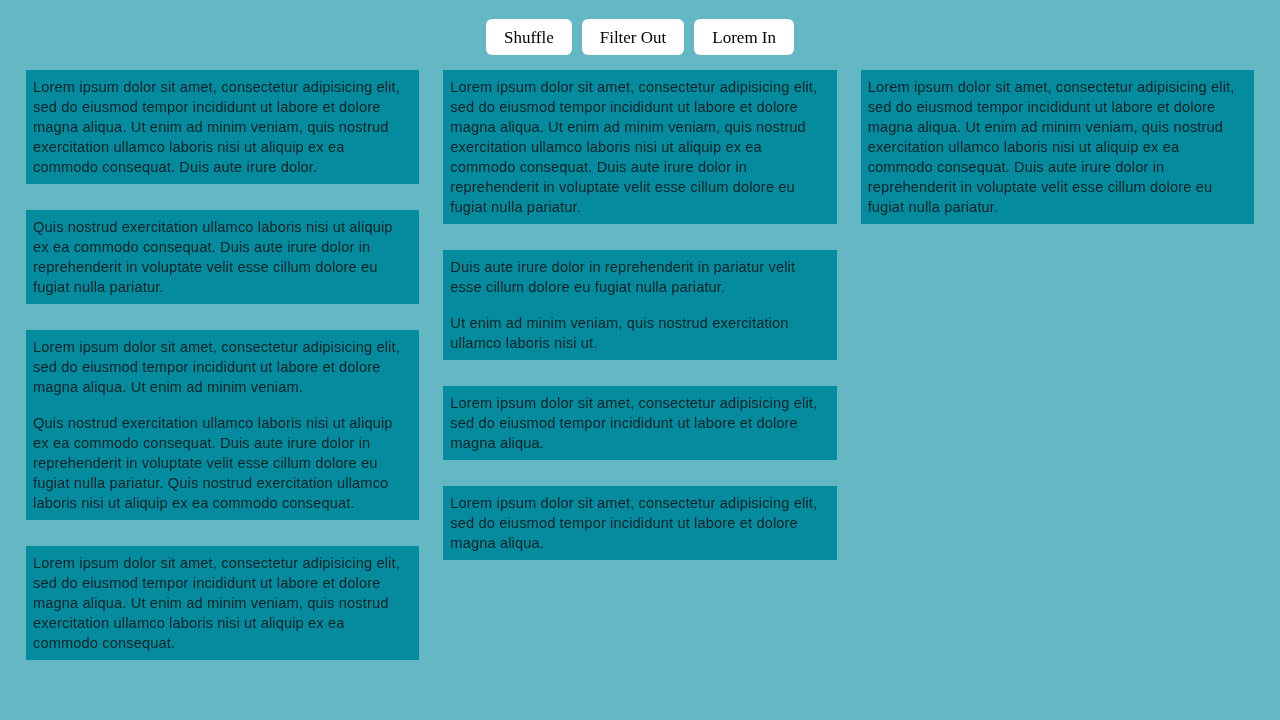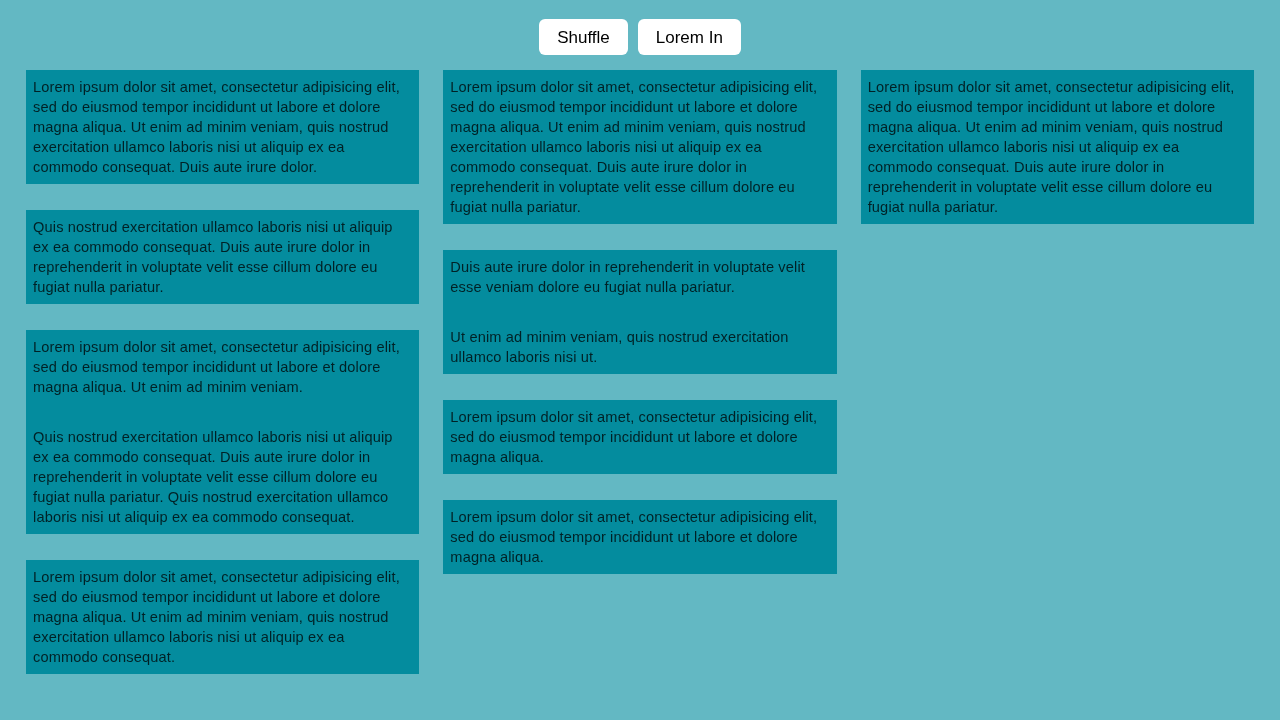--- a/index.html
+++ b/index.html
@@ -30,21 +30,21 @@
     justify-content: center;
     gap: 10px;
     padding-top: 4px;
     box-sizing: border-box;
   }
   .tool-btn {
     background: #ffffff;
     color: #000000;
     border: none;
     border-radius: 6px;
-    font-family: Liberation Sans, sans-serif;
+    font-family: Liberation Serif, serif;
     font-size: 17px;
     line-height: 1;
     padding: 10px 18px;
     min-width: 58px;
     height: 36px;
     cursor: pointer;
     box-sizing: border-box;
     display: inline-flex;
     align-items: center;
     justify-content: center;
@@ -75,30 +75,31 @@
     padding: 7px;
     box-sizing: border-box;
   }
   .card p {
     margin: 0;
     font-size: 14.6px;
     line-height: 20px;
     letter-spacing: 0.01em;
   }
   .card p + p {
-    margin-top: 30px;
+    margin-top: 16px;
   }
 </style>
 </head>
 <body>
 
 <div id="app">
 
   <div class="toolbar">
     <button class="tool-btn">Shuffle</button>
+    <button class="tool-btn">Filter Out</button>
     <button class="tool-btn">Lorem In</button>
   </div>
 
   <div class="grid">
 
     <div class="column">
       <div class="card">
         <p>Lorem ipsum dolor sit amet, consectetur adipisicing elit, sed do eiusmod tempor incididunt ut labore et dolore magna aliqua. Ut enim ad minim veniam, quis nostrud exercitation ullamco laboris nisi ut aliquip ex ea commodo consequat. Duis aute irure dolor.</p>
       </div>
       <div class="card">
@@ -111,21 +112,21 @@
       <div class="card">
         <p>Lorem ipsum dolor sit amet, consectetur adipisicing elit, sed do eiusmod tempor incididunt ut labore et dolore magna aliqua. Ut enim ad minim veniam, quis nostrud exercitation ullamco laboris nisi ut aliquip ex ea commodo consequat.</p>
       </div>
     </div>
 
     <div class="column">
       <div class="card">
         <p>Lorem ipsum dolor sit amet, consectetur adipisicing elit, sed do eiusmod tempor incididunt ut labore et dolore magna aliqua. Ut enim ad minim veniam, quis nostrud exercitation ullamco laboris nisi ut aliquip ex ea commodo consequat. Duis aute irure dolor in reprehenderit in voluptate velit esse cillum dolore eu fugiat nulla pariatur.</p>
       </div>
       <div class="card">
-        <p>Duis aute irure dolor in reprehenderit in voluptate velit esse veniam dolore eu fugiat nulla pariatur.</p>
+        <p>Duis aute irure dolor in reprehenderit in pariatur velit esse cillum dolore eu fugiat nulla pariatur.</p>
         <p>Ut enim ad minim veniam, quis nostrud exercitation ullamco laboris nisi ut.</p>
       </div>
       <div class="card">
         <p>Lorem ipsum dolor sit amet, consectetur adipisicing elit, sed do eiusmod tempor incididunt ut labore et dolore magna aliqua.</p>
       </div>
       <div class="card">
         <p>Lorem ipsum dolor sit amet, consectetur adipisicing elit, sed do eiusmod tempor incididunt ut labore et dolore magna aliqua.</p>
       </div>
     </div>
 

